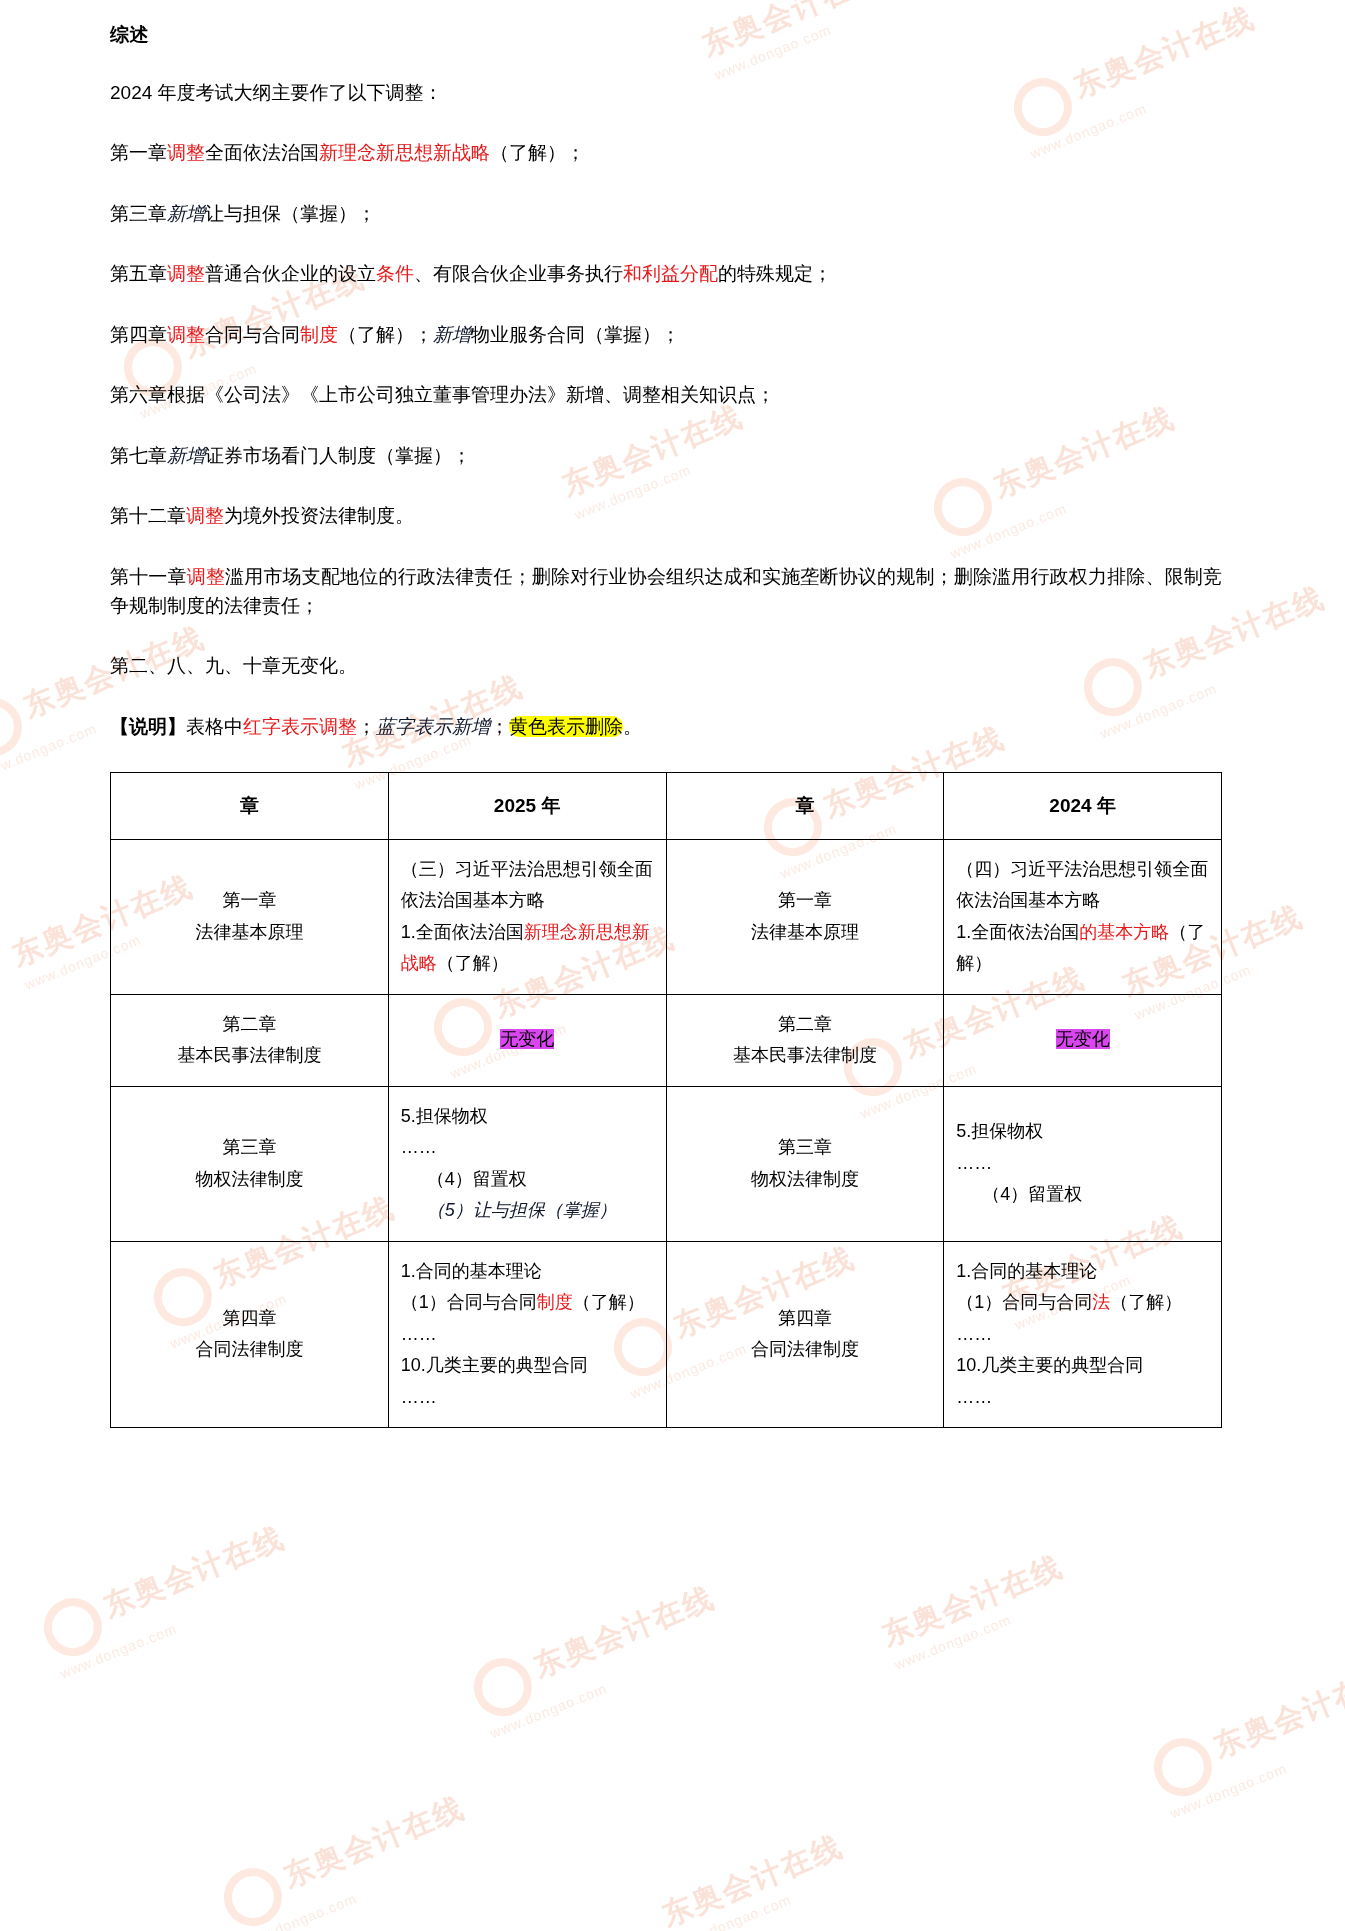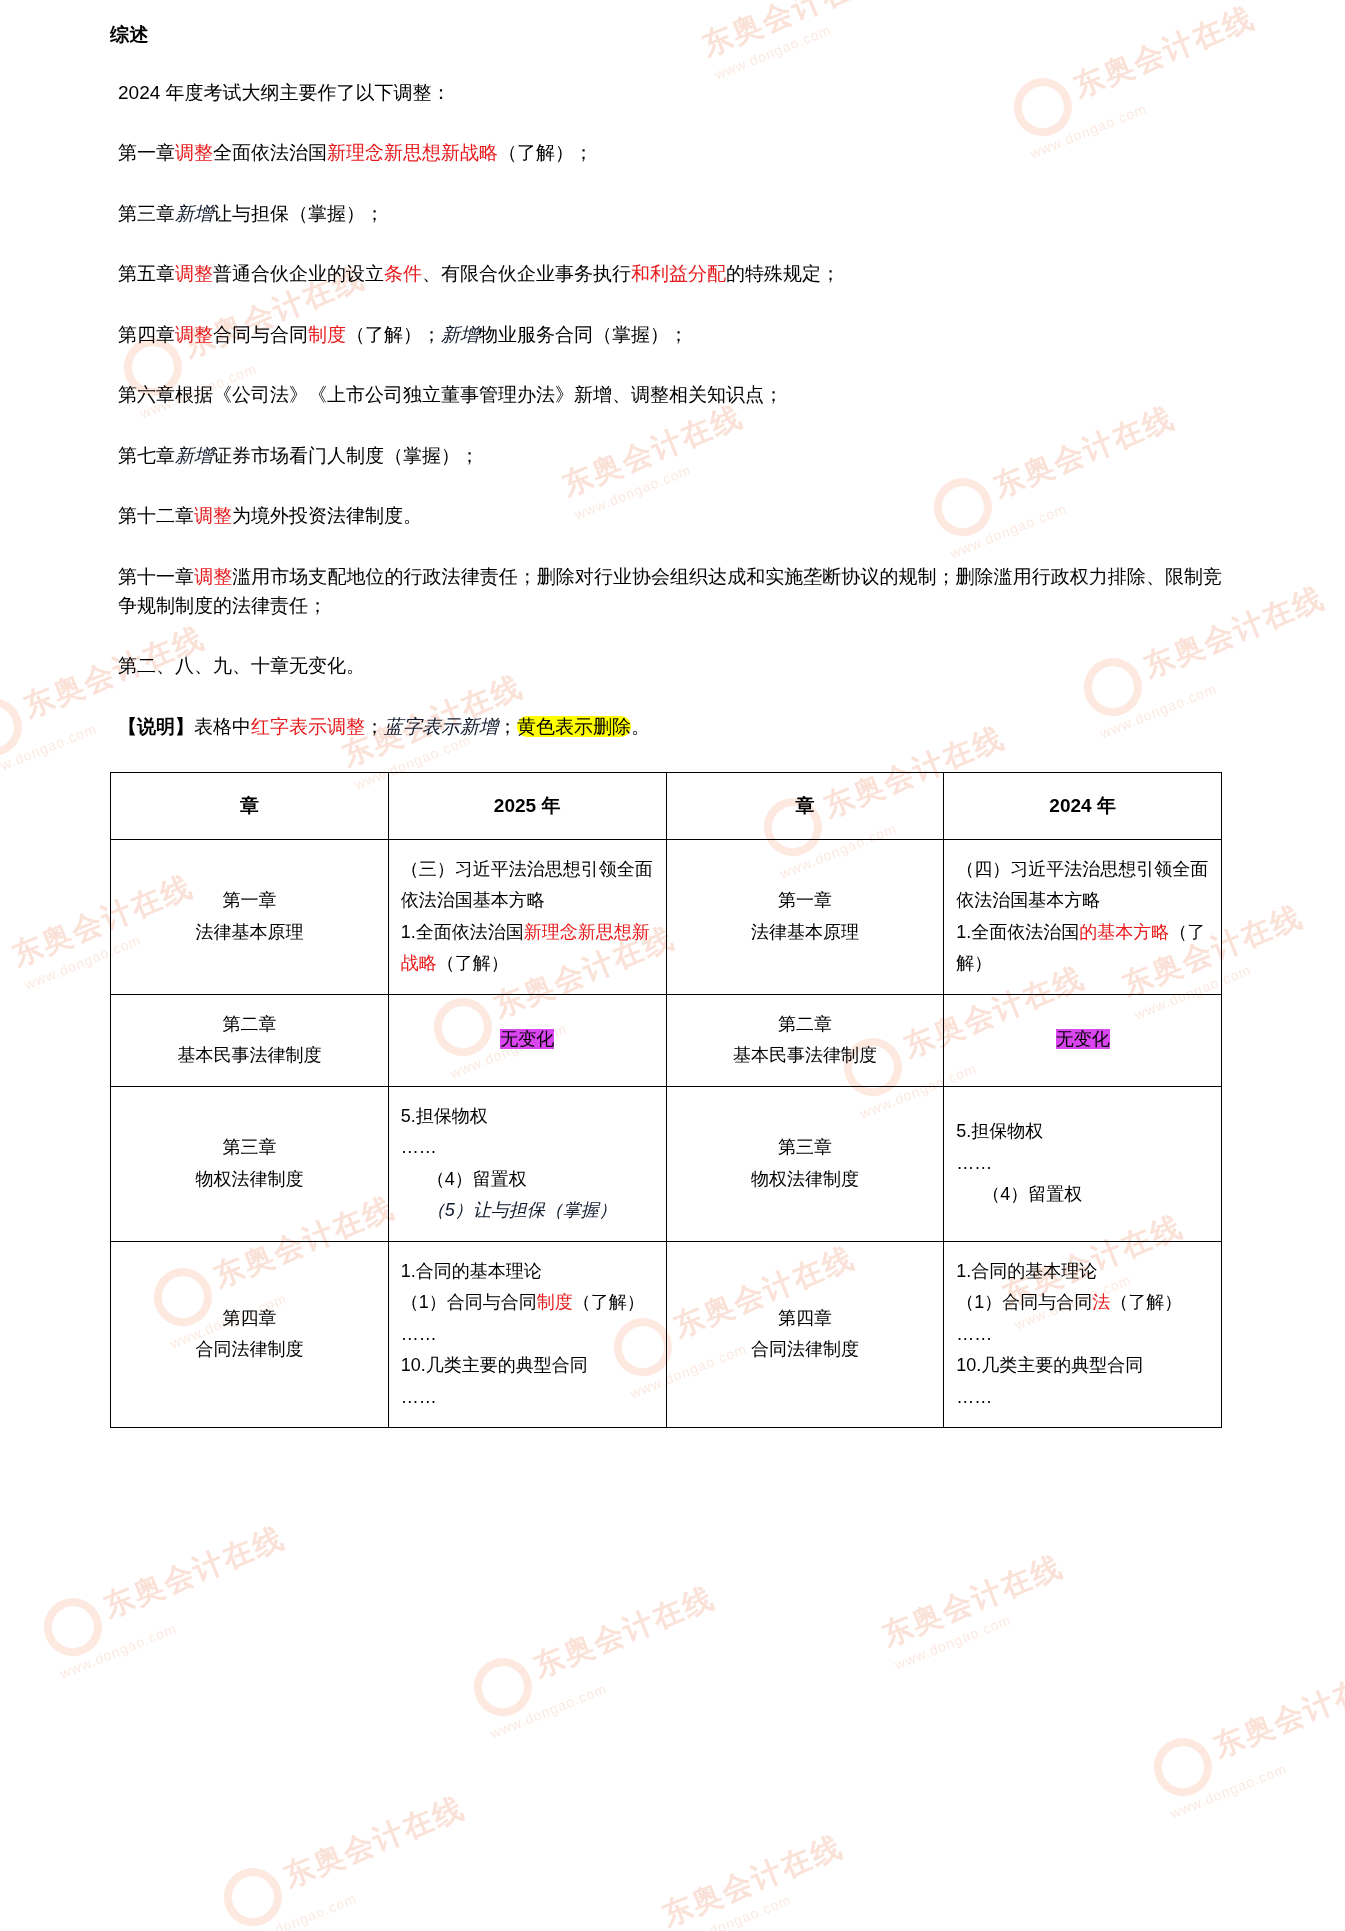--- a/index.html
+++ b/index.html
@@ -32,21 +32,21 @@
   }
   h1.heading {
     font-size: 19px;
     font-weight: bold;
     margin: 0 0 30px 0;
     letter-spacing: 0.5px;
   }
   p.para {
     font-size: 19px;
     line-height: 1.55;
-    margin: 0 0 31px 8px;
+    margin: 0 0 31px 0;
     text-align: justify;
   }
   .red { color: #e8191b; }
   .blue { color: #0f172a; font-style: italic; }
   .yellow-hl { background: #ffff00; border-radius: 10px; }
   .cyan-hl { background: #d946ef; }
 
   table.cmp {
     border-collapse: collapse;
     width: 100%;

